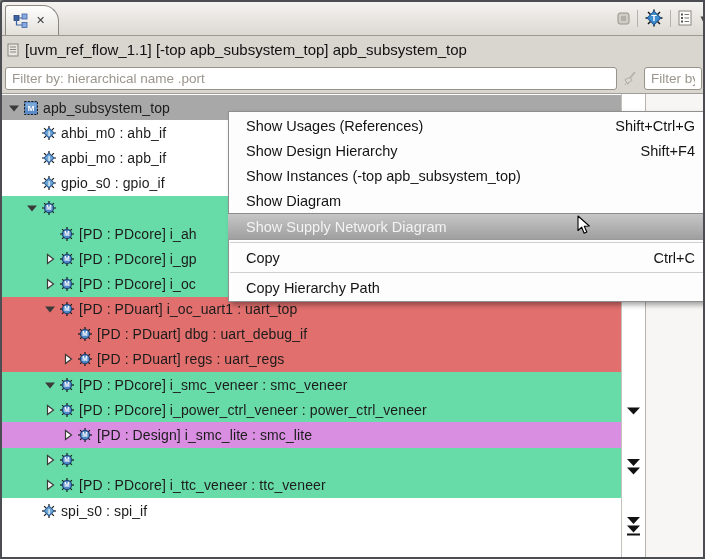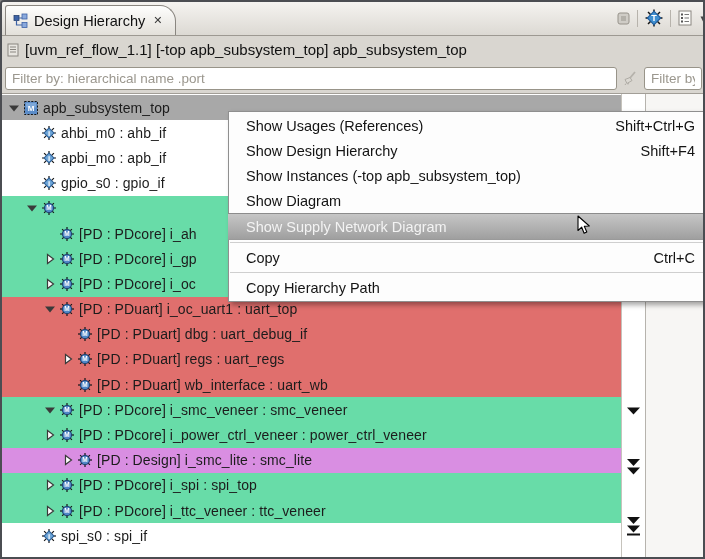--- a/index.html
+++ b/index.html
@@ -66,21 +66,20 @@
 <div class="app">
 
   <div class="tabbar">
     <div class="tab">
       <svg width="15" height="15" viewBox="0 0 15 15">
         <rect x="1" y="2.5" width="5" height="5" fill="#3c62a6" stroke="#27416f" stroke-width="0.8"></rect>
         <path d="M3.5,7.5 V12 H9 M6,5 H9" stroke="#3c62a6" stroke-width="1.2" fill="none"></path>
         <rect x="9" y="1" width="5" height="5" fill="#8aa9dc" stroke="#3c62a6" stroke-width="0.8"></rect>
         <rect x="9" y="9.5" width="5" height="5" fill="#8aa9dc" stroke="#3c62a6" stroke-width="0.8"></rect>
       </svg>
-      <span class="tab-title">Design Hierarchy</span>
       <span class="tab-close">✕</span>
     </div>
     <div class="toolbar">
       <svg width="13" height="13" viewBox="0 0 13 13">
         <rect x="1" y="1" width="11" height="11" rx="2" fill="#cfccc6" stroke="#96928a"></rect>
         <rect x="4" y="4" width="5" height="5" fill="#b3b0a9"></rect>
       </svg>
       <div class="tb-sep"></div>
       <svg width="18" height="18" viewBox="0 0 16 16">
         <g stroke="#141414" stroke-width="1.3">
@@ -351,40 +350,20 @@
                   <line x1="5.6" y1="5.6" x2="3.1" y2="3.1"></line>
                   <line x1="8" y1="4.5" x2="8" y2="1"></line>
                   <line x1="10.4" y1="5.6" x2="12.9" y2="3.1"></line>
                 </g>
                 <circle cx="8" cy="8" r="4.7" fill="#4f86c6" stroke="#1c3f6e"></circle>
                 <text x="8" y="10.4" text-anchor="middle" font-size="6.5" font-weight="bold" fill="#fff" font-family="Liberation Sans,sans-serif">M</text>
               </svg>
             </span>
             <span class="row-label">[PD : PDuart] regs : uart_regs</span>
           </div>
-          <div class="row bg-red" style="padding-left: 58px;">
-            <span class="exp"></span>
-            <span class="ric">
-              <svg width="16" height="16" viewBox="0 0 16 16">
-                <g stroke="#141414" stroke-width="1.2">
-                  <line x1="11.5" y1="8" x2="15" y2="8"></line>
-                  <line x1="10.4" y1="10.4" x2="12.9" y2="12.9"></line>
-                  <line x1="8" y1="11.5" x2="8" y2="15"></line>
-                  <line x1="5.6" y1="10.4" x2="3.1" y2="12.9"></line>
-                  <line x1="4.5" y1="8" x2="1" y2="8"></line>
-                  <line x1="5.6" y1="5.6" x2="3.1" y2="3.1"></line>
-                  <line x1="8" y1="4.5" x2="8" y2="1"></line>
-                  <line x1="10.4" y1="5.6" x2="12.9" y2="3.1"></line>
-                </g>
-                <circle cx="8" cy="8" r="4.7" fill="#4f86c6" stroke="#1c3f6e"></circle>
-                <text x="8" y="10.4" text-anchor="middle" font-size="6.5" font-weight="bold" fill="#fff" font-family="Liberation Sans,sans-serif">M</text>
-              </svg>
-            </span>
-            <span class="row-label">[PD : PDuart] wb_interface : uart_wb</span>
-          </div>
           <div class="row bg-green" style="padding-left: 40px;">
             <svg class="exp" width="16" height="14" viewBox="0 0 14 14">
               <polygon points="2,4.5 12,4.5 7,10.5" fill="#3a3a3a"></polygon>
             </svg>
             <span class="ric">
               <svg width="16" height="16" viewBox="0 0 16 16">
                 <g stroke="#141414" stroke-width="1.2">
                   <line x1="11.5" y1="8" x2="15" y2="8"></line>
                   <line x1="10.4" y1="10.4" x2="12.9" y2="12.9"></line>
                   <line x1="8" y1="11.5" x2="8" y2="15"></line>
@@ -457,21 +436,20 @@
                   <line x1="5.6" y1="10.4" x2="3.1" y2="12.9"></line>
                   <line x1="4.5" y1="8" x2="1" y2="8"></line>
                   <line x1="5.6" y1="5.6" x2="3.1" y2="3.1"></line>
                   <line x1="8" y1="4.5" x2="8" y2="1"></line>
                   <line x1="10.4" y1="5.6" x2="12.9" y2="3.1"></line>
                 </g>
                 <circle cx="8" cy="8" r="4.7" fill="#4f86c6" stroke="#1c3f6e"></circle>
                 <text x="8" y="10.4" text-anchor="middle" font-size="6.5" font-weight="bold" fill="#fff" font-family="Liberation Sans,sans-serif">M</text>
               </svg>
             </span>
-            <span class="row-label">[PD : PDcore] i_spi : spi_top</span>
           </div>
           <div class="row bg-green" style="padding-left: 40px;">
             <svg class="exp" width="16" height="14" viewBox="0 0 14 14">
               <polygon points="4.5,2.5 10.5,7 4.5,11.5" fill="#fdfdfd" stroke="#3a3a3a" stroke-width="1.2"></polygon>
             </svg>
             <span class="ric">
               <svg width="16" height="16" viewBox="0 0 16 16">
                 <g stroke="#141414" stroke-width="1.2">
                   <line x1="11.5" y1="8" x2="15" y2="8"></line>
                   <line x1="10.4" y1="10.4" x2="12.9" y2="12.9"></line>

